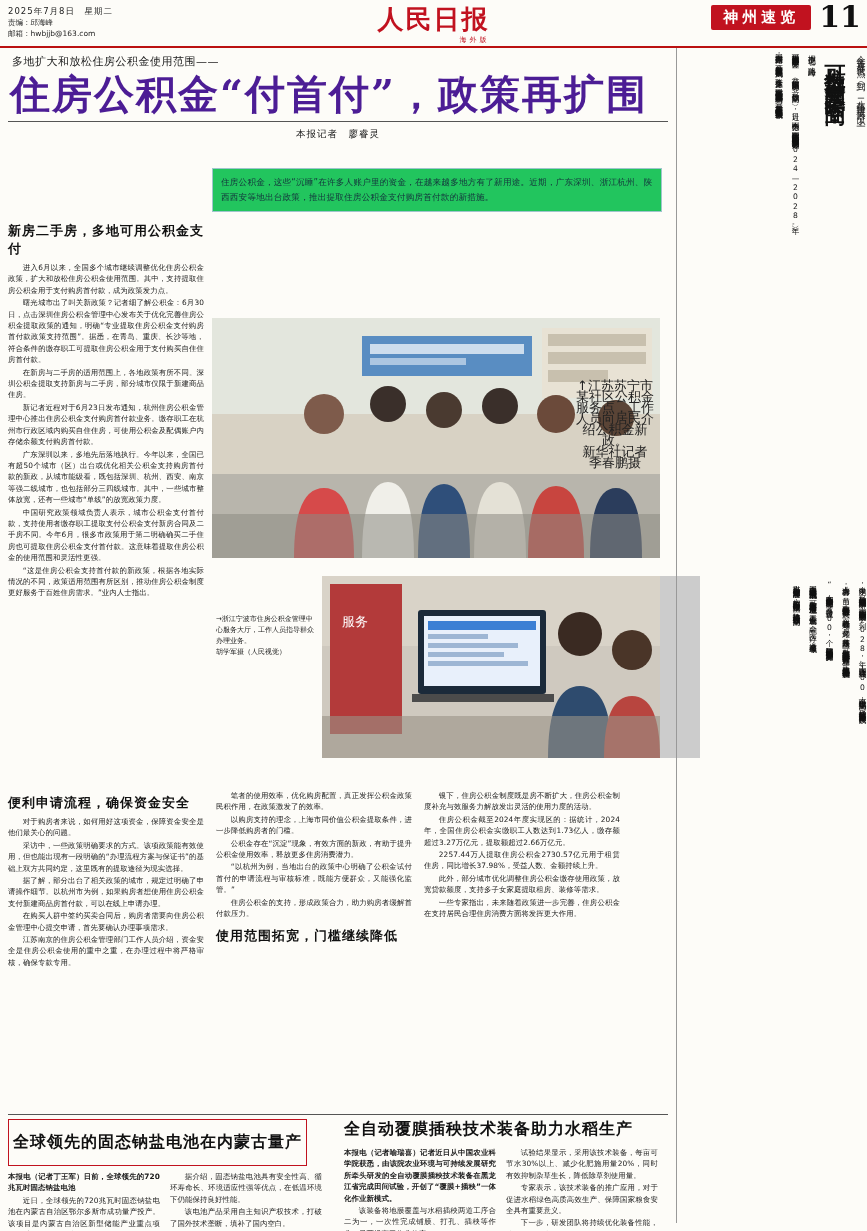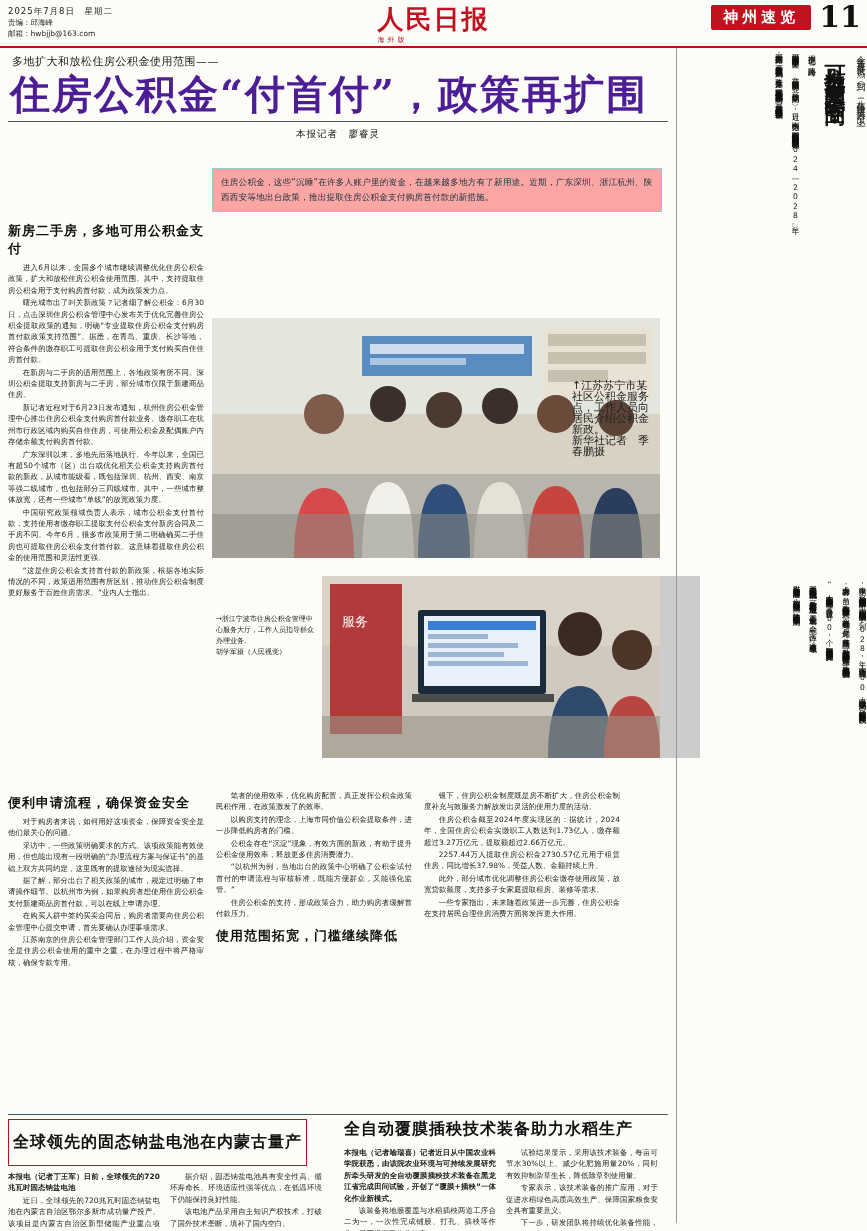--- a/index.html
+++ b/index.html
@@ -3,42 +3,42 @@
 <meta charset="utf-8">
 <style>
   html,body{margin:0;padding:0;background:#f4f2ed;}
   body{font-family:"DejaVu Sans","Liberation Sans",sans-serif;color:#111;}
   .page{width:867px;height:1231px;position:relative;background:#fdfcf8;overflow:hidden;}
 
   
   .masthead{height:46px;border-bottom:2px solid #b11;position:relative;}
   .mh-left{position:absolute;left:8px;top:6px;font-size:7.5px;line-height:11px;color:#222;}
   .mh-left .line1{font-size:8.5px;letter-spacing:1px;}
-  .mh-logo{position:absolute;left:50%;transform:translateX(-50%);top:2px;text-align:left;}
+  .mh-logo{position:absolute;left:50%;transform:translateX(-50%);top:2px;text-align:right;}
   .mh-logo .rm{font-family:"DejaVu Serif","Liberation Serif",serif;font-weight:bold;font-size:26px;color:#c1121f;letter-spacing:2px;}
   .mh-logo .sub{font-size:7px;color:#c1121f;letter-spacing:3px;margin-top:-2px;}
   .mh-right{position:absolute;right:6px;top:2px;display:flex;align-items:center;gap:8px;}
   .mh-badge{background:#c1121f;color:#fff;font-size:15px;font-weight:bold;letter-spacing:4px;padding:3px 12px;border-radius:2px;font-family:"DejaVu Serif","Liberation Serif",serif;}
   .mh-pagenum{font-size:30px;font-weight:bold;font-family:"DejaVu Serif","Liberation Serif",serif;color:#111;line-height:1;}
 
   
   .body{position:absolute;left:0;top:48px;width:867px;height:1183px;}
 
   .col-left{position:absolute;left:8px;top:0;width:660px;}
   .col-right{position:absolute;left:676px;top:0;width:183px;border-left:1px solid #999;padding-left:8px;height:1175px;}
 
   
   .kicker{font-size:11px;color:#222;margin:6px 0 2px 4px;letter-spacing:.5px;}
   .headline{font-family:"DejaVu Serif","Liberation Serif",serif;font-weight:bold;color:#4c1d95;font-size:40px;letter-spacing:2px;margin:2px 0 4px 2px;line-height:1.15;}
   .byline{text-align:center;font-size:9.5px;margin:6px 0 8px 0;letter-spacing:1px;}
 
   hr.rule{border:none;border-top:1px solid #555;margin:4px 0;}
 
   
-  .summary{position:absolute;left:212px;top:120px;width:448px;display:flex;gap:0;background:#fca5a5;border:1px solid #9fc5cc;}
+  .summary{position:absolute;left:212px;top:120px;width:448px;display:flex;gap:0;background:#22c55e;border:1px solid #9fc5cc;}
   .summary .cell{padding:6px 8px;font-size:8.6px;line-height:15px;letter-spacing:.2px;color:#14343c;flex:1;}
   .summary .cell+.cell{border-left:1px solid #9fc5cc;}
 
   
   .sec-title{font-weight:bold;font-size:13px;margin:6px 0 4px 0;letter-spacing:1px;}
   .ptext{font-size:7.4px;line-height:11.4px;text-align:justify;color:#1b1b1b;letter-spacing:.1px;}
   .ptext p{margin:0 0 1px 0;text-indent:2em;}
 
   .colA{position:absolute;left:8px;top:168px;width:196px;}
   .colB{position:absolute;left:8px;top:740px;width:196px;}
@@ -48,21 +48,21 @@
 
   
   .photo{position:absolute;overflow:hidden;background:#ccc;}
   .cap{font-size:7px;line-height:10px;color:#222;}
 
   
   .ph1{left:212px;top:270px;width:448px;height:240px;}
   
   .ph2{left:322px;top:528px;width:378px;height:182px;}
 
-  .cap1{position:absolute;left:572px;top:332px;width:86px;font-size:11px;line-height:11px;}
+  .cap1{position:absolute;left:572px;top:332px;width:86px;font-size:13px;line-height:11px;text-align:center;}
   .cap2{position:absolute;left:216px;top:566px;width:100px;font-size:7px;line-height:11px;}
 
   
   .bottom{position:absolute;left:8px;top:1062px;width:660px;}
   .bt-title-box{border:1.5px solid #c1121f;padding:12px 4px;display:inline-block;}
   .bt-title{font-weight:bold;font-size:16px;letter-spacing:1px;font-family:"DejaVu Serif","Liberation Serif",serif;}
   .bt-title2{font-weight:bold;font-size:16px;letter-spacing:1px;font-family:"DejaVu Serif","Liberation Serif",serif;}
   .vtitle{writing-mode:vertical-rl;text-orientation:upright;font-family:"DejaVu Serif","Liberation Serif",serif;font-weight:bold;font-size:21px;letter-spacing:4px;line-height:30px;height:470px;}
   .vsub{writing-mode:vertical-rl;text-orientation:upright;font-size:9px;letter-spacing:2px;line-height:14px;height:210px;color:#222;}
   .vbyline{writing-mode:vertical-rl;text-orientation:upright;font-size:8px;letter-spacing:1px;height:70px;}

